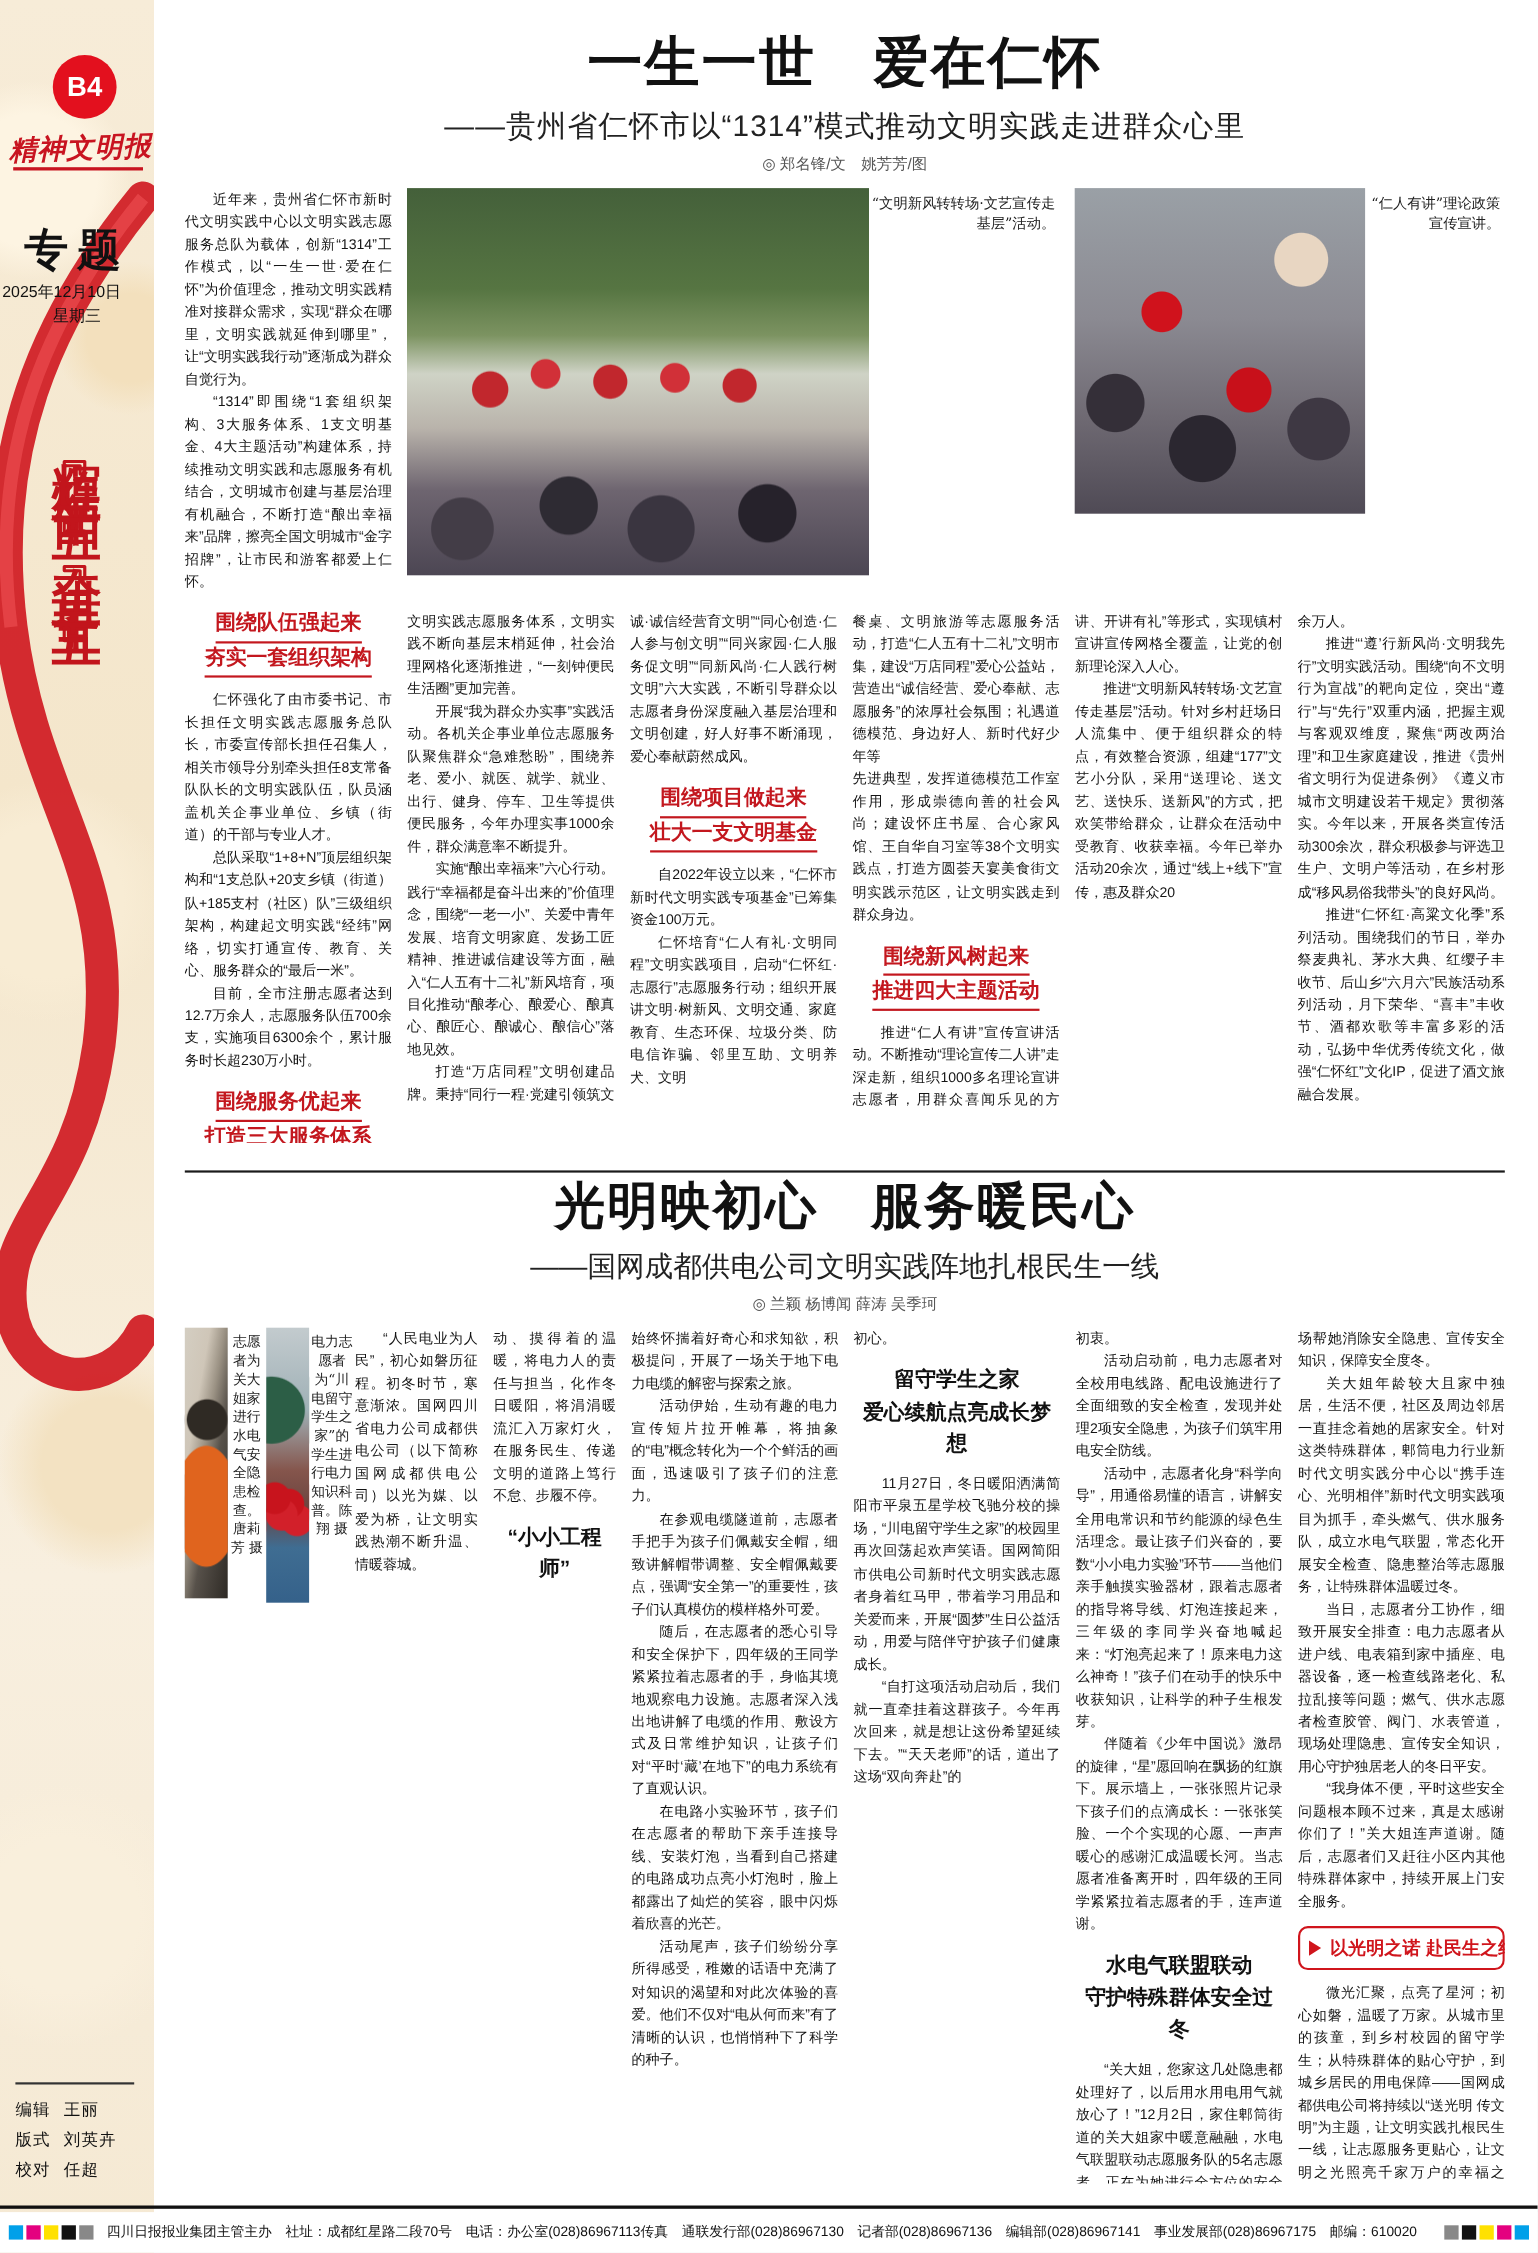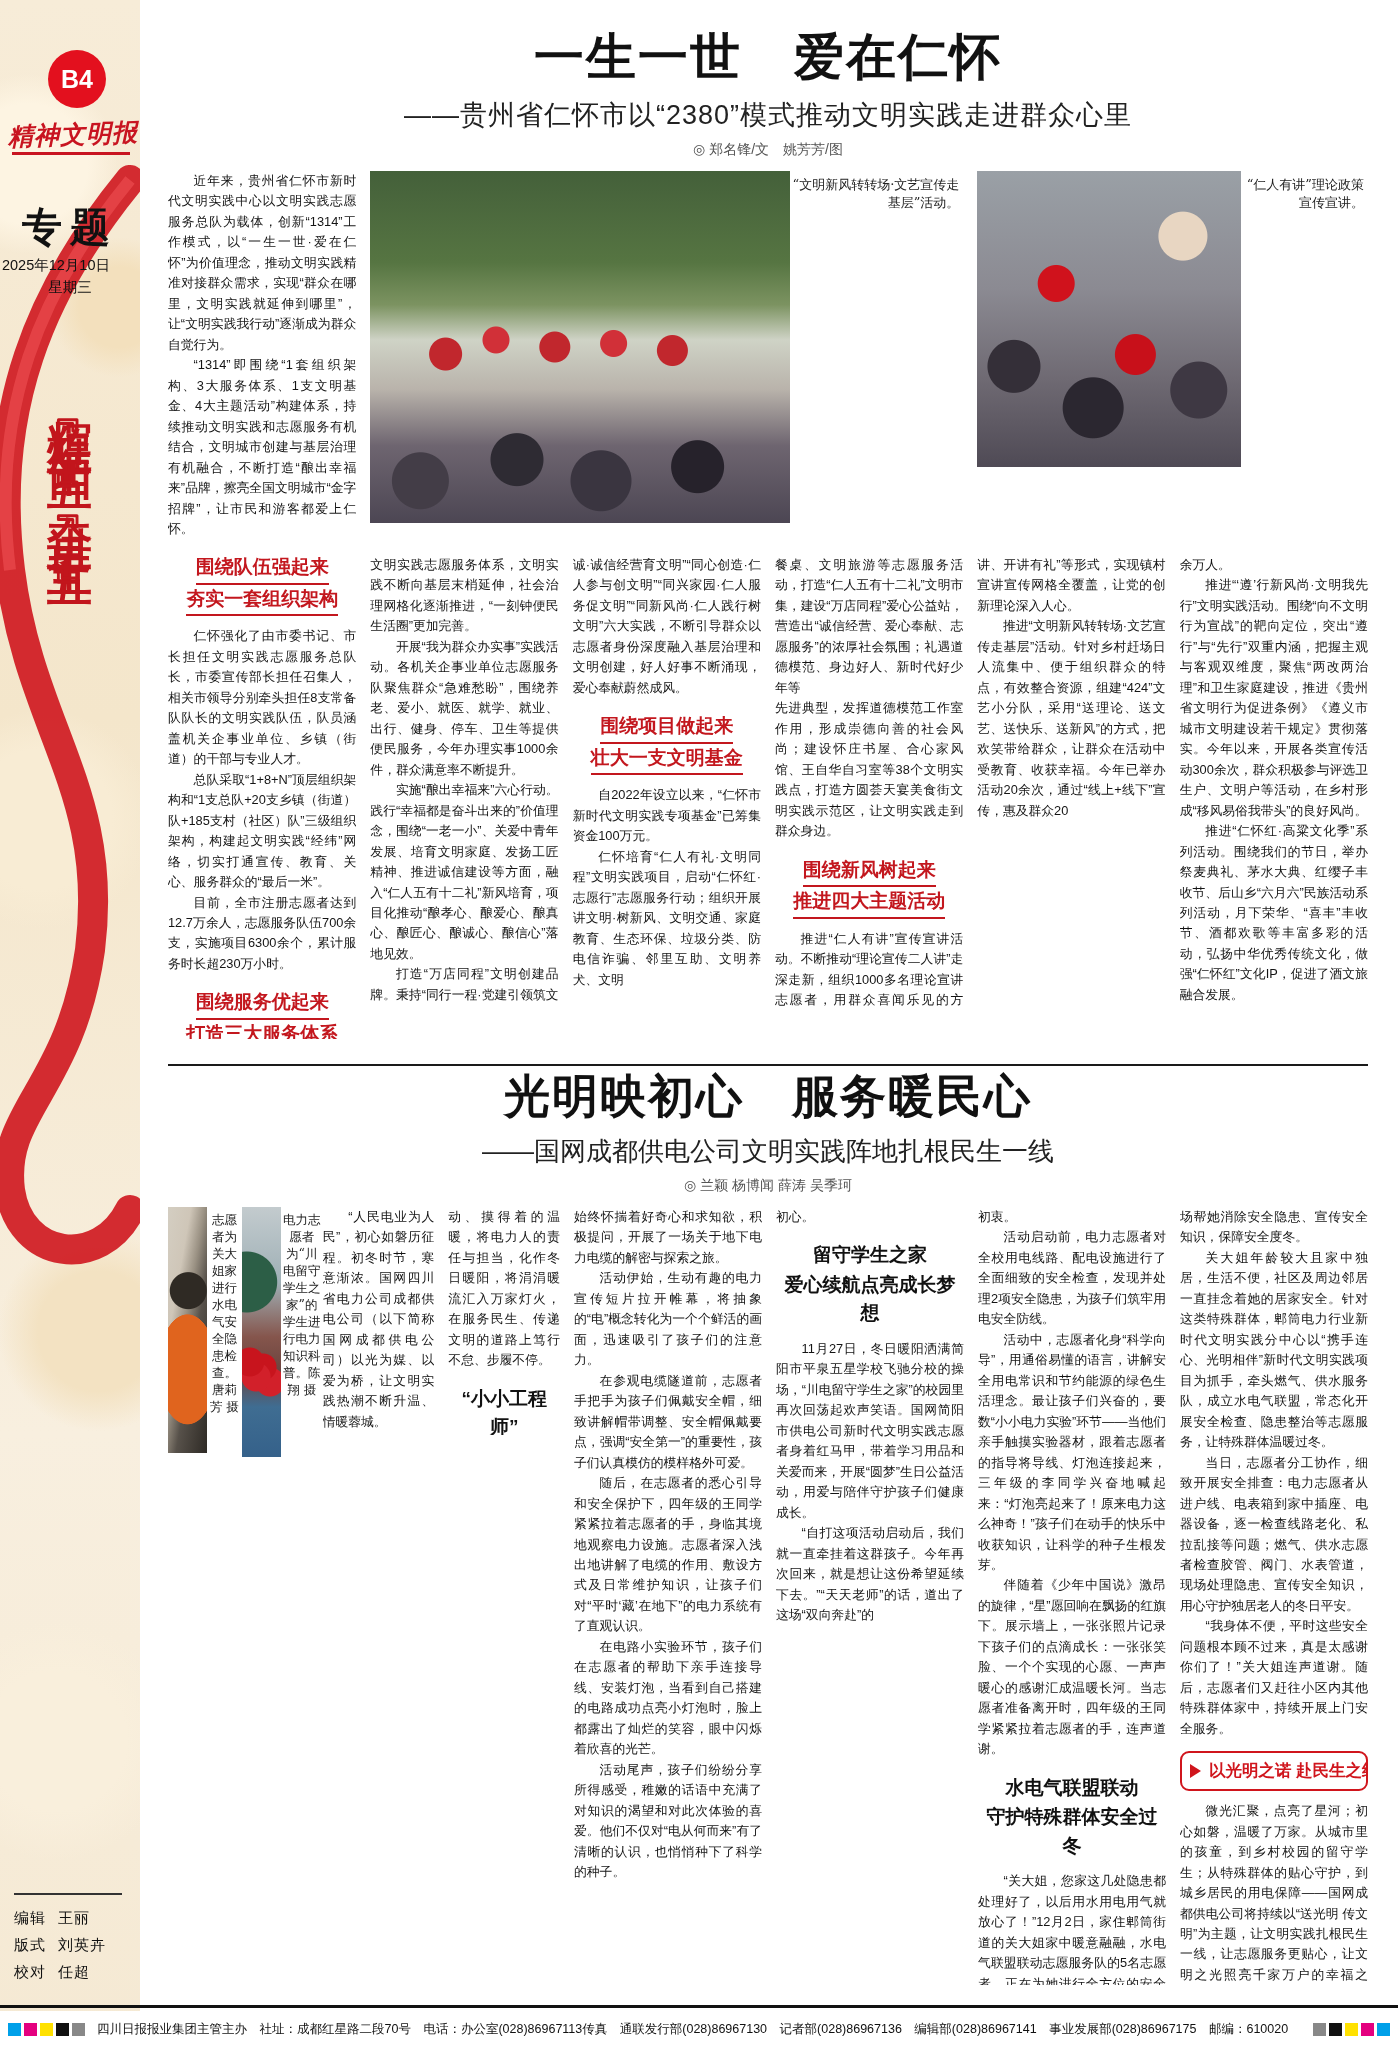--- a/index.html
+++ b/index.html
@@ -146,21 +146,21 @@
       <div class="row"><span class="role">版式</span><span>刘英卉</span></div>
       <div class="row"><span class="role">校对</span><span>任超</span></div>
     </div>
   </div>
 
   <div id="main">
 
     <div id="article1">
       <div class="art-head">
         <div class="art1-title">一生一世　爱在仁怀</div>
-        <div class="art1-sub">——贵州省仁怀市以“2380”模式推动文明实践走进群众心里</div>
+        <div class="art1-sub">——贵州省仁怀市以“1314”模式推动文明实践走进群众心里</div>
         <div class="byline">◎ 郑名锋/文　姚芳芳/图</div>
       </div>
       <div id="a1-body">
         <div class="a1-col1">
             <p class="bp">近年来，贵州省仁怀市新时代文明实践中心以文明实践志愿服务总队为载体，创新“1314”工作模式，以“一生一世·爱在仁怀”为价值理念，推动文明实践精准对接群众需求，实现“群众在哪里，文明实践就延伸到哪里”，让“文明实践我行动”逐渐成为群众自觉行为。</p>
             <p class="bp">“1314”即围绕“1套组织架构、3大服务体系、1支文明基金、4大主题活动”构建体系，持续推动文明实践和志愿服务有机结合，文明城市创建与基层治理有机融合，不断打造“酿出幸福来”品牌，擦亮全国文明城市“金字招牌”，让市民和游客都爱上仁怀。</p>
             <h3 class="sec-head red"><span>围绕队伍强起来</span><br><span>夯实一套组织架构</span></h3>
             <p class="bp">仁怀强化了由市委书记、市长担任文明实践志愿服务总队长，市委宣传部长担任召集人，相关市领导分别牵头担任8支常备队队长的文明实践队伍，队员涵盖机关企事业单位、乡镇（街道）的干部与专业人才。</p>
             <p class="bp">总队采取“1+8+N”顶层组织架构和“1支总队+20支乡镇（街道）队+185支村（社区）队”三级组织架构，构建起文明实践“经纬”网络，切实打通宣传、教育、关心、服务群众的“最后一米”。</p>
             <p class="bp">目前，全市注册志愿者达到12.7万余人，志愿服务队伍700余支，实施项目6300余个，累计服务时长超230万小时。</p>
@@ -189,21 +189,21 @@
             <p class="bp">仁怀培育“仁人有礼·文明同程”文明实践项目，启动“仁怀红·志愿行”志愿服务行动；组织开展讲文明·树新风、文明交通、家庭教育、生态环保、垃圾分类、防电信诈骗、邻里互助、文明养犬、文明</p>
           </div>
         <div class="a1-low c4">
             <p class="bp noind">餐桌、文明旅游等志愿服务活动，打造“仁人五有十二礼”文明市集，建设“万店同程”爱心公益站，营造出“诚信经营、爱心奉献、志愿服务”的浓厚社会氛围；礼遇道德模范、身边好人、新时代好少年等</p>
             <p class="bp noind">先进典型，发挥道德模范工作室作用，形成崇德向善的社会风尚；建设怀庄书屋、合心家风馆、王自华自习室等38个文明实践点，打造方圆荟天宴美食街文明实践示范区，让文明实践走到群众身边。</p>
             <h3 class="sec-head red"><span>围绕新风树起来</span><br><span>推进四大主题活动</span></h3>
             <p class="bp">推进“仁人有讲”宣传宣讲活动。不断推动“理论宣传二人讲”走深走新，组织1000多名理论宣讲志愿者，用群众喜闻乐见的方式，讲方言土语，通过龙门阵、坝坝会、围坐夜话、田坎故事会等方式，采用“有事请讲、大家来讲、故事传</p>
           </div>
         <div class="a1-low c5">
             <p class="bp noind">讲、开讲有礼”等形式，实现镇村宣讲宣传网格全覆盖，让党的创新理论深入人心。</p>
-            <p class="bp">推进“文明新风转转场·文艺宣传走基层”活动。针对乡村赶场日人流集中、便于组织群众的特点，有效整合资源，组建“424”文艺小分队，采用“送理论、送文艺、送快乐、送新风”的方式，把欢笑带给群众，让群众在活动中受教育、收获幸福。今年已举办活动20余次，通过“线上+线下”宣传，惠及群众20</p>
+            <p class="bp">推进“文明新风转转场·文艺宣传走基层”活动。针对乡村赶场日人流集中、便于组织群众的特点，有效整合资源，组建“177”文艺小分队，采用“送理论、送文艺、送快乐、送新风”的方式，把欢笑带给群众，让群众在活动中受教育、收获幸福。今年已举办活动20余次，通过“线上+线下”宣传，惠及群众20</p>
           </div>
         <div class="a1-low c6">
             <p class="bp noind">余万人。</p>
             <p class="bp">推进“‘遵’行新风尚·文明我先行”文明实践活动。围绕“向不文明行为宣战”的靶向定位，突出“遵行”与“先行”双重内涵，把握主观与客观双维度，聚焦“两改两治理”和卫生家庭建设，推进《贵州省文明行为促进条例》《遵义市城市文明建设若干规定》贯彻落实。今年以来，开展各类宣传活动300余次，群众积极参与评选卫生户、文明户等活动，在乡村形成“移风易俗我带头”的良好风尚。</p>
             <p class="bp">推进“仁怀红·高粱文化季”系列活动。围绕我们的节日，举办祭麦典礼、茅水大典、红缨子丰收节、后山乡“六月六”民族活动系列活动，月下荣华、“喜丰”丰收节、酒都欢歌等丰富多彩的活动，弘扬中华优秀传统文化，做强“仁怀红”文化IP，促进了酒文旅融合发展。</p>
             <p class="bp">仁怀通过“1314”模式，不断完善常态化文明实践机制，强化村规民约、村民议事会等作用，推动“理论宣讲、政策宣传、文化培育、新风培育”五大任务落地见效，让文明实践深入人心，新时代文明实践之花遍地开花。</p>
           </div>
       </div>
     </div>
 

